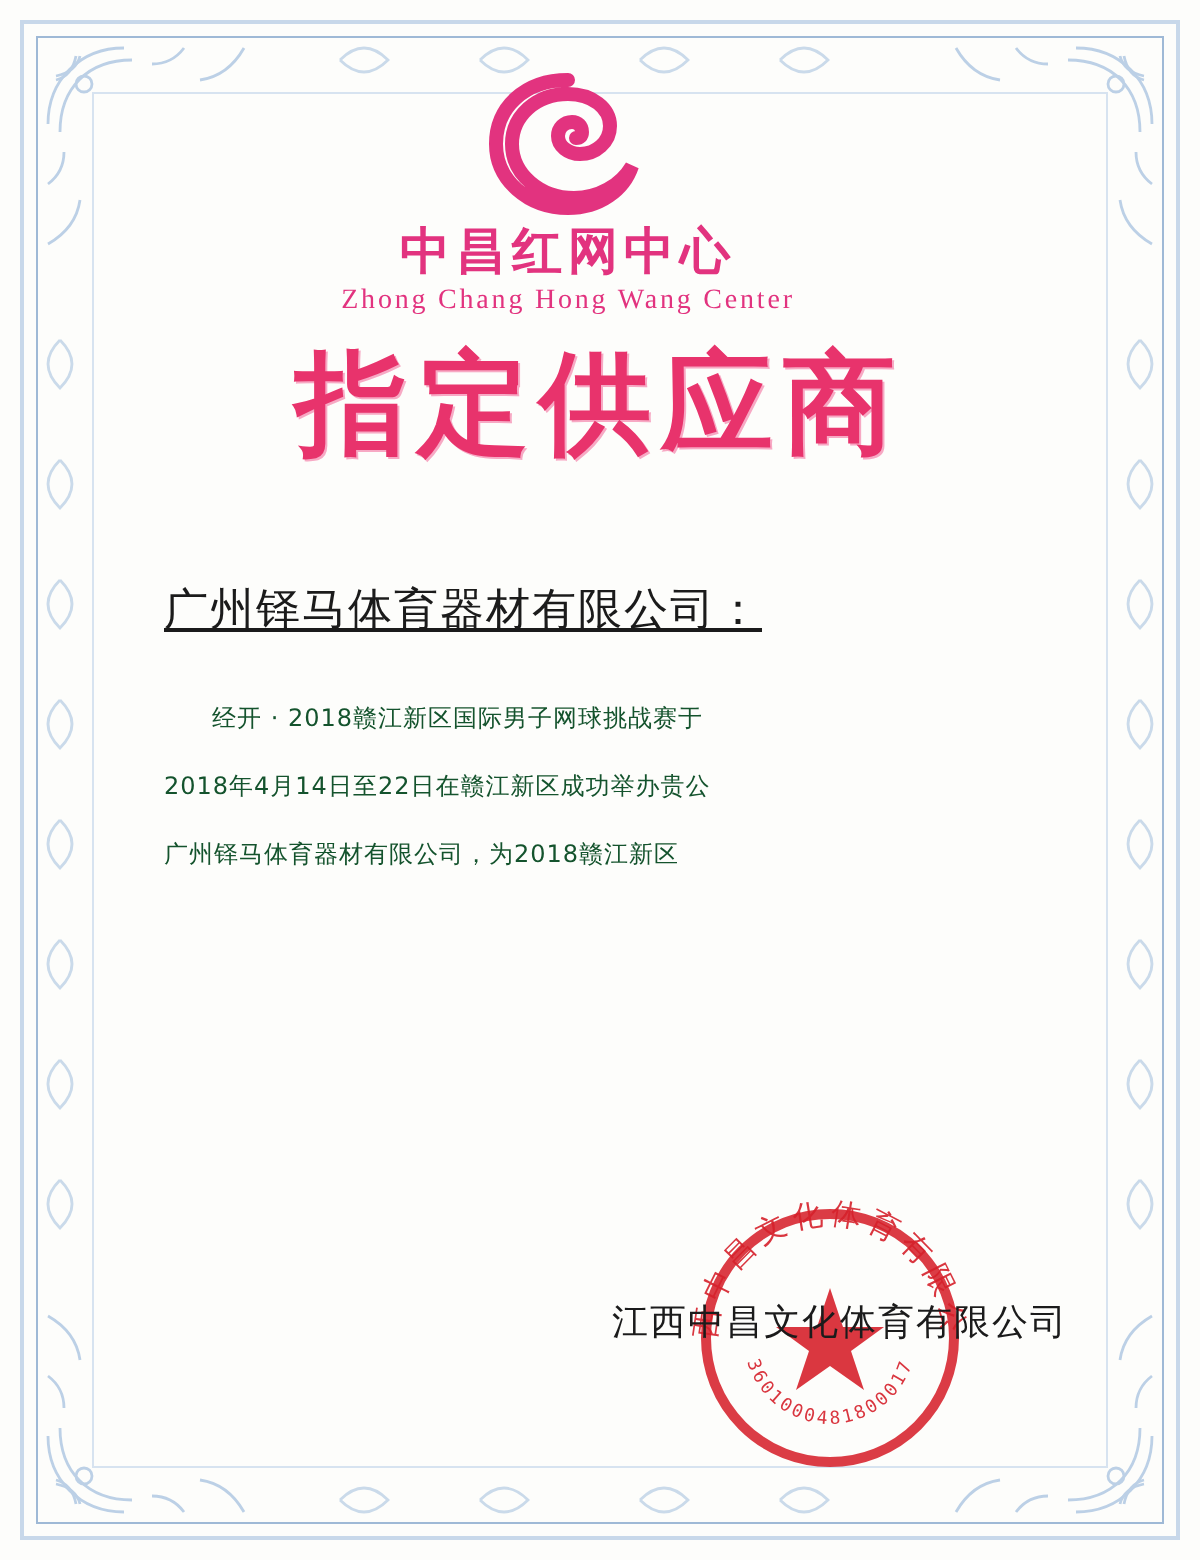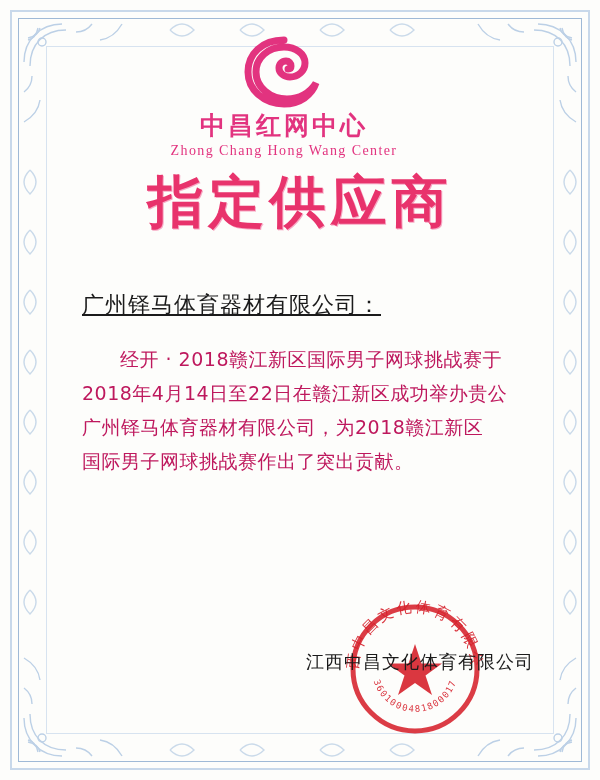--- a/index.html
+++ b/index.html
@@ -116,24 +116,24 @@
     letter-spacing: 1px;
     color: #1b1b1b;
     text-decoration: underline;
   }
   .body-text {
     position: absolute;
     top: 342px;
     left: 82px;
     width: 436px;
     font-family: "DejaVu Sans", sans-serif;
-    font-size: 19px;
+    font-size: 12px;
     line-height: 34px;
     letter-spacing: 0.5px;
-    color: #be185d;
+    color: #14532d;
     text-align: justify;
   }
   .body-text p {
     margin: 0;
   }
   .body-text p.indent {
     text-indent: 2em;
   }
 
   
@@ -266,21 +266,20 @@
   </div>
 
   <div class="main-title">指定供应商</div>
 
   <div class="recipient">广州铎马体育器材有限公司：</div>
 
   <div class="body-text">
     <p class="indent">经开 · 2018赣江新区国际男子网球挑战赛于</p>
     <p>2018年4月14日至22日在赣江新区成功举办贵公</p>
     <p>广州铎马体育器材有限公司，为2018赣江新区</p>
-    <p>国际男子网球挑战赛作出了突出贡献。</p>
   </div>
 
   <div class="seal">
     <svg viewBox="0 0 150 150" width="150" height="150">
       <defs>
         <path id="sealTop" d="M18 75 A57 57 0 0 1 132 75"></path>
         <path id="sealBottom" d="M32 75 A43 43 0 0 0 118 75"></path>
       </defs>
       <circle cx="75" cy="75" r="62" fill="none" stroke="#d6212b" stroke-width="5" opacity="0.88"></circle>
       <text font-family="DejaVu Sans, sans-serif" font-size="15" fill="#d6212b" opacity="0.9" letter-spacing="3">

